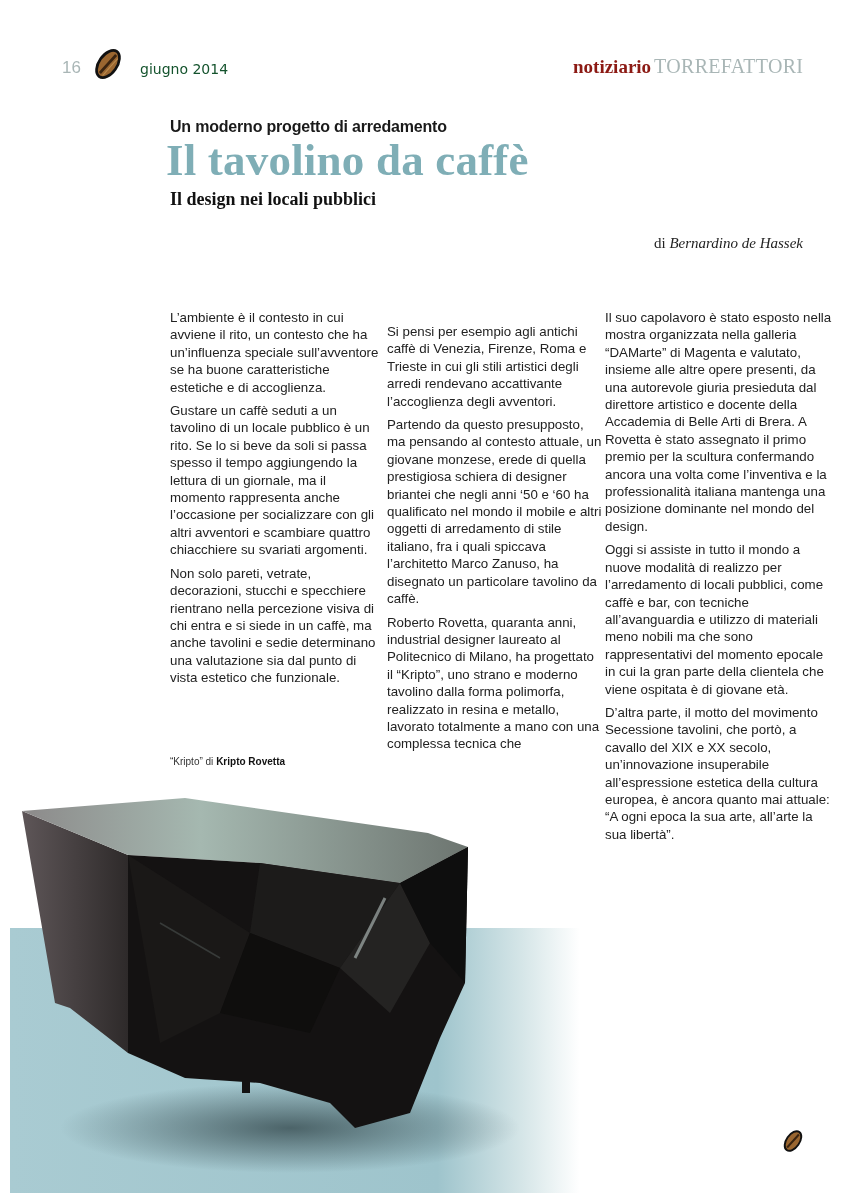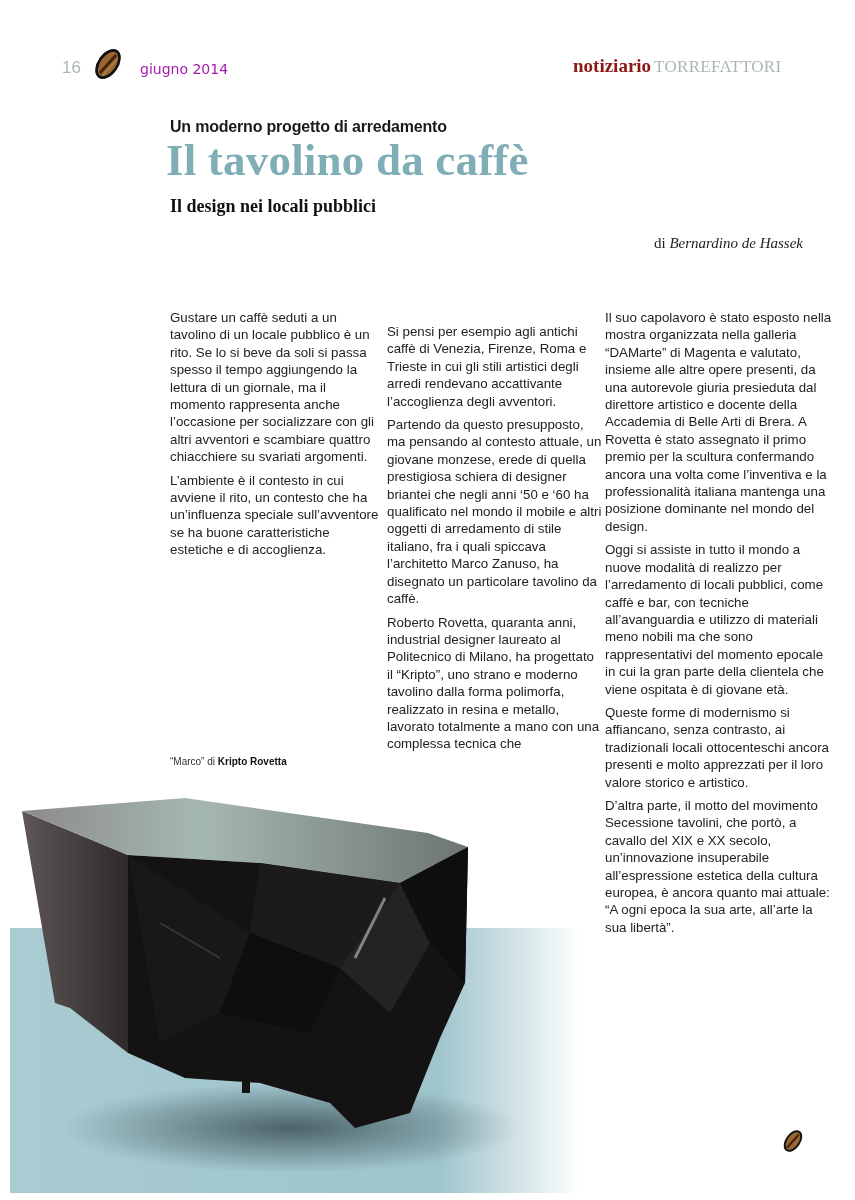--- a/index.html
+++ b/index.html
@@ -2,29 +2,29 @@
 <html><head>
 <meta charset="utf-8">
 <style>
   html, body { margin:0; padding:0; background:#ffffff; }
   body { width:855px; height:1200px; position:relative; overflow:hidden; font-family:"Liberation Sans", sans-serif; color:#1a1a1a; }
   .abs { position:absolute; }
 
   
   .page-num { left:62px; top:58px; font-size:17px; color:#a9b6b6; font-family:Liberation Sans, sans-serif; font-weight:300; }
   .bean-head { left:90px; top:46px; width:36px; height:36px; }
-  .issue-date { left:140px; top:61px; font-size:14px; color:#a21caf; font-family:"DejaVu Sans", sans-serif; }
+  .issue-date { left:140px; top:61px; font-size:14px; color:#14532d; font-family:"DejaVu Sans", sans-serif; }
   .masthead { left:573px; top:55px; font-family:"Liberation Serif", serif; font-size:19px; white-space:nowrap; }
   .masthead .m1 { color:#8c1a14; font-weight:bold; }
-  .masthead .m2 { color:#a9b6b6; font-size:17px; letter-spacing:0.3px; margin-left:3px; }
+  .masthead .m2 { color:#a9b6b6; font-size:20px; letter-spacing:0.3px; margin-left:3px; }
 
   
   .kicker { left:170px; top:118px; font-size:16px; font-weight:bold; color:#1a1a1a; font-family:"Liberation Sans", sans-serif; letter-spacing:-0.2px; }
   .title { left:166px; top:134px; font-family:"Liberation Serif", serif; font-weight:bold; font-size:45px; color:#7faeb6; letter-spacing:0.2px; white-space:nowrap; }
-  .subtitle { left:170px; top:196px; font-family:"Liberation Serif", serif; font-weight:bold; font-size:18px; color:#111; }
+  .subtitle { left:170px; top:189px; font-family:"Liberation Serif", serif; font-weight:bold; font-size:18px; color:#111; }
   .byline { right:52px; top:235px; font-family:"Liberation Serif", serif; font-size:15px; color:#222; white-space:nowrap; }
   .byline i { font-style:italic; }
 
   
   .col { font-size:13.3px; line-height:17.4px; color:#222; font-family:"Liberation Sans", sans-serif; }
   .col p { margin:0 0 6px 0; }
   .col1 { left:170px; top:309px; width:210px; }
   .col2 { left:387px; top:323px; width:215px; }
   .col3 { left:605px; top:309px; width:228px; }
 
@@ -52,37 +52,37 @@
 
 <div class="abs kicker">Un moderno progetto di arredamento</div>
 <div class="abs title">Il tavolino da caffè</div>
 <div class="abs subtitle">Il design nei locali pubblici</div>
 <div class="abs byline">
   <span>di</span>
   <i>Bernardino de Hassek</i>
 </div>
 
 <div class="abs col col1">
+  <p>L’ambiente è il contesto in cui avviene il rito, un contesto che ha un’influenza speciale sull’avventore se ha buone caratteristiche estetiche e di accoglienza.</p>
   <p>Gustare un caffè seduti a un tavolino di un locale pubblico è un rito. Se lo si beve da soli si passa spesso il tempo aggiungendo la lettura di un giornale, ma il momento rappresenta anche l’occasione per socializzare con gli altri avventori e scambiare quattro chiacchiere su svariati argomenti.</p>
-  <p>L’ambiente è il contesto in cui avviene il rito, un contesto che ha un’influenza speciale sull’avventore se ha buone caratteristiche estetiche e di accoglienza.</p>
+  <p>Non solo pareti, vetrate, decorazioni, stucchi e specchiere rientrano nella percezione visiva di chi entra e si siede in un caffè, ma anche tavolini e sedie determinano una valutazione sia dal punto di vista estetico che funzionale.</p>
 </div>
 <div class="abs col col2">
   <p>Si pensi per esempio agli antichi caffè di Venezia, Firenze, Roma e Trieste in cui gli stili artistici degli arredi rendevano accattivante l’accoglienza degli avventori.</p>
   <p>Partendo da questo presupposto, ma pensando al contesto attuale, un giovane monzese, erede di quella prestigiosa schiera di designer briantei che negli anni ‘50 e ‘60 ha qualificato nel mondo il mobile e altri oggetti di arredamento di stile italiano, fra i quali spiccava l’architetto Marco Zanuso, ha disegnato un particolare tavolino da caffè.</p>
   <p>Roberto Rovetta, quaranta anni, industrial designer laureato al Politecnico di Milano, ha progettato il “Kripto”, uno strano e moderno tavolino dalla forma polimorfa, realizzato in resina e metallo, lavorato totalmente a mano con una complessa tecnica che</p>
 </div>
 <div class="abs col col3">
   <p>Il suo capolavoro è stato esposto nella mostra organizzata nella galleria “DAMarte” di Magenta e valutato, insieme alle altre opere presenti, da una autorevole giuria presieduta dal direttore artistico e docente della Accademia di Belle Arti di Brera. A Rovetta è stato assegnato il primo premio per la scultura confermando ancora una volta come l’inventiva e la professionalità italiana mantenga una posizione dominante nel mondo del design.</p>
   <p>Oggi si assiste in tutto il mondo a nuove modalità di realizzo per l’arredamento di locali pubblici, come caffè e bar, con tecniche all’avanguardia e utilizzo di materiali meno nobili ma che sono rappresentativi del momento epocale in cui la gran parte della clientela che viene ospitata è di giovane età.</p>
-  <p>Queste forme di modernismo si affiancano, senza contrasto, ai tradizionali locali ottocenteschi ancora presenti e molto apprezzati per il loro valore storico e artistico.</p>
   <p>D’altra parte, il motto del movimento Secessione tavolini, che portò, a cavallo del XIX e XX secolo, un’innovazione insuperabile all’espressione estetica della cultura europea, è ancora quanto mai attuale: “A ogni epoca la sua arte, all’arte la sua libertà”.</p>
 </div>
 
 <div class="abs caption">
-  <span>“Marco” di</span>
+  <span>“Kripto” di</span>
   <b>Kripto Rovetta</b>
 </div>
 
 <svg class="abs photo" viewBox="0 0 570 417" preserveAspectRatio="none">
   <defs>
     <linearGradient id="floor" x1="0" y1="0" x2="1" y2="0">
       <stop offset="0" stop-color="#a9cbd2"></stop>
       <stop offset="0.75" stop-color="#9ec4cc"></stop>
       <stop offset="0.9" stop-color="#d6e6e8"></stop>
       <stop offset="1" stop-color="#ffffff"></stop>

